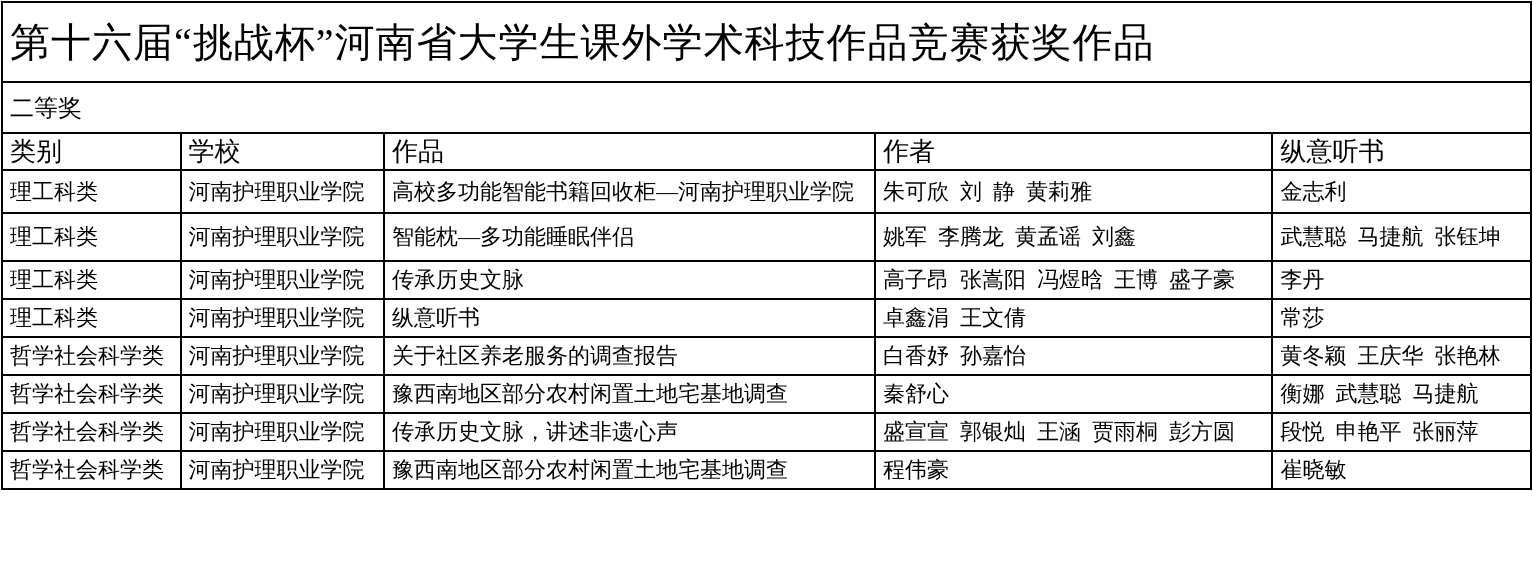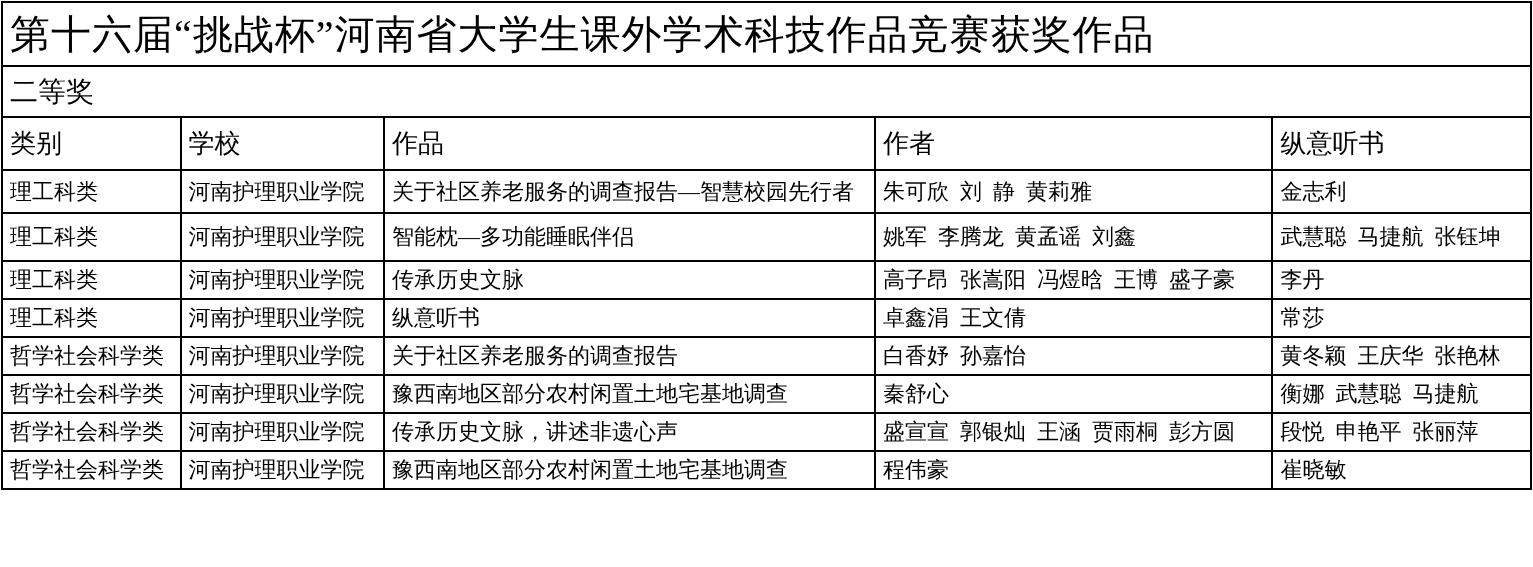--- a/index.html
+++ b/index.html
@@ -25,37 +25,37 @@
     vertical-align: middle;
     text-align: left;
     font-weight: normal;
   }
   .col-category { width: 172px; }
   .col-school   { width: 196px; }
   .col-work     { width: 473px; }
   .col-authors  { width: 383px; }
   .col-advisors { width: 249px; }
 
-  tr.r-title  { height: 64px; }
+  tr.r-title  { height: 80px; }
   tr.r-sec    { height: 51px; }
-  tr.r-head   { height: 53px; }
+  tr.r-head   { height: 37px; }
   tr.r-data1  { height: 43px; }
   tr.r-data1b { height: 48px; }
   tr.r-data2  { height: 38px; }
 
   td.title-cell {
     text-align: center;
     font-weight: bold;
     font-size: 40px;
     letter-spacing: 1px;
   }
   td.section-cell {
     text-align: center;
     font-weight: bold;
-    font-size: 28px;
+    font-size: 24px;
   }
   th.head-cell {
     font-weight: bold;
     font-size: 26px;
   }
   td.data-cell {
     font-size: 22px;
   }
 </style>
 </head>
@@ -83,21 +83,21 @@
     <th class="head-cell">类别</th>
     <th class="head-cell">学校</th>
     <th class="head-cell">作品</th>
     <th class="head-cell">作者</th>
     <th class="head-cell">纵意听书</th>
   </tr>
 
   <tr class="r-data1">
     <td class="data-cell">理工科类</td>
     <td class="data-cell">河南护理职业学院</td>
-    <td class="data-cell">关于社区养老服务的调查报告—智慧校园先行者</td>
+    <td class="data-cell">高校多功能智能书籍回收柜—河南护理职业学院</td>
     <td class="data-cell">朱可欣  刘  静  黄莉雅</td>
     <td class="data-cell">金志利</td>
   </tr>
 
   <tr class="r-data1b">
     <td class="data-cell">理工科类</td>
     <td class="data-cell">河南护理职业学院</td>
     <td class="data-cell">智能枕—多功能睡眠伴侣</td>
     <td class="data-cell">姚军  李腾龙  黄孟谣  刘鑫</td>
     <td class="data-cell">武慧聪  马捷航  张钰坤</td>

